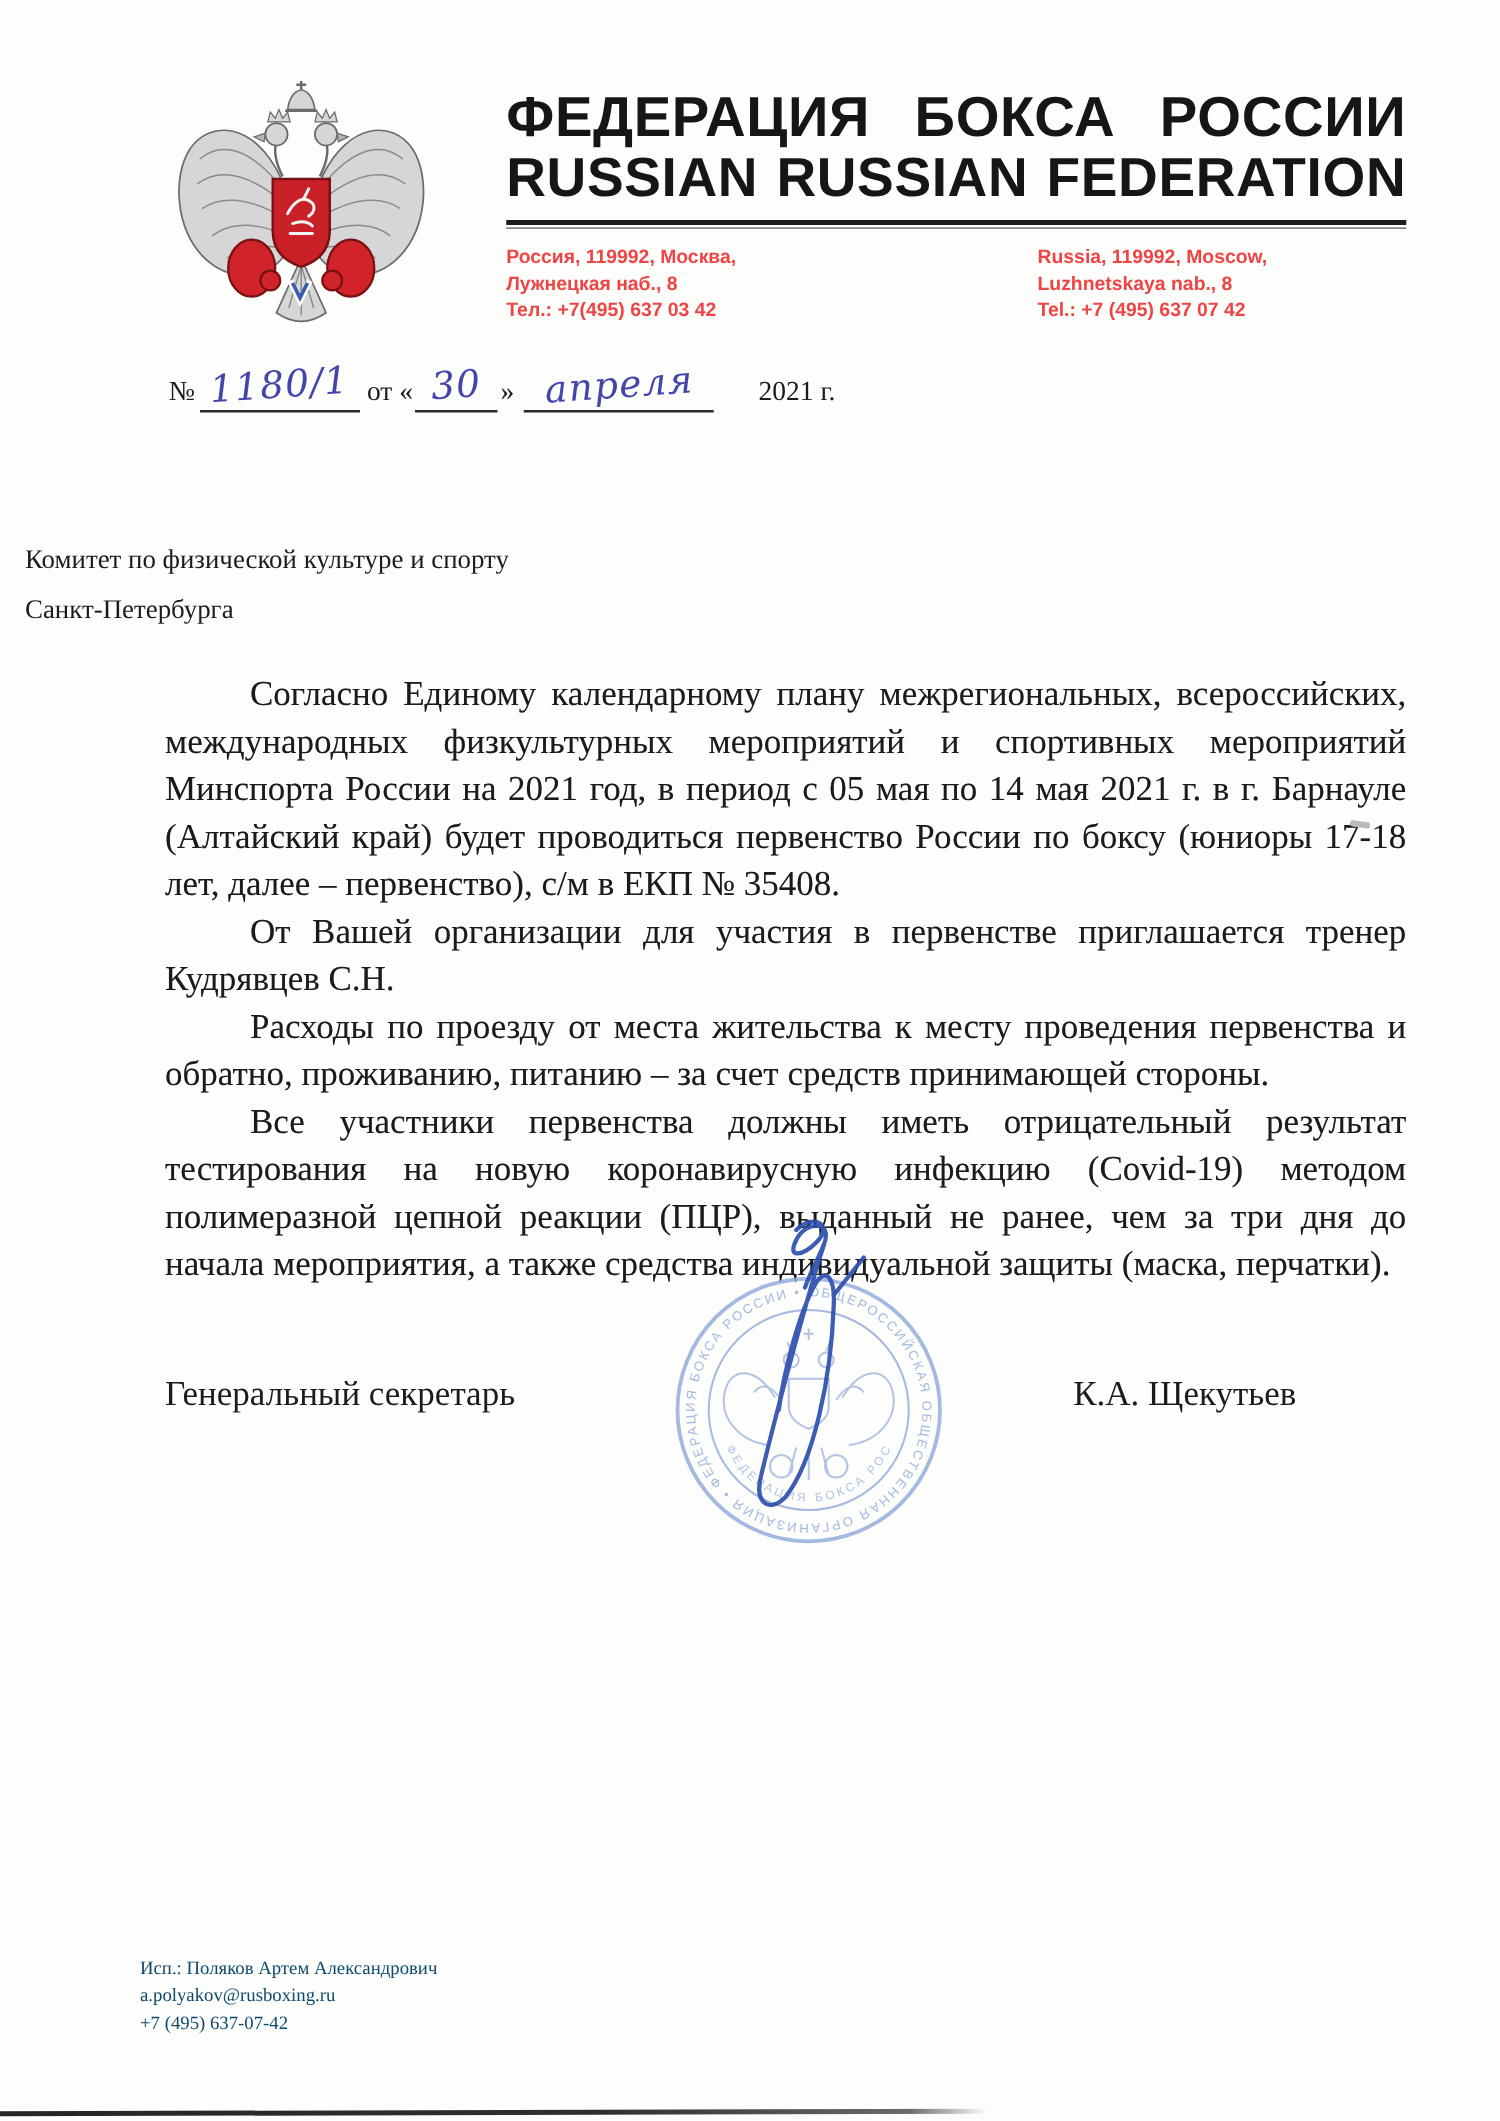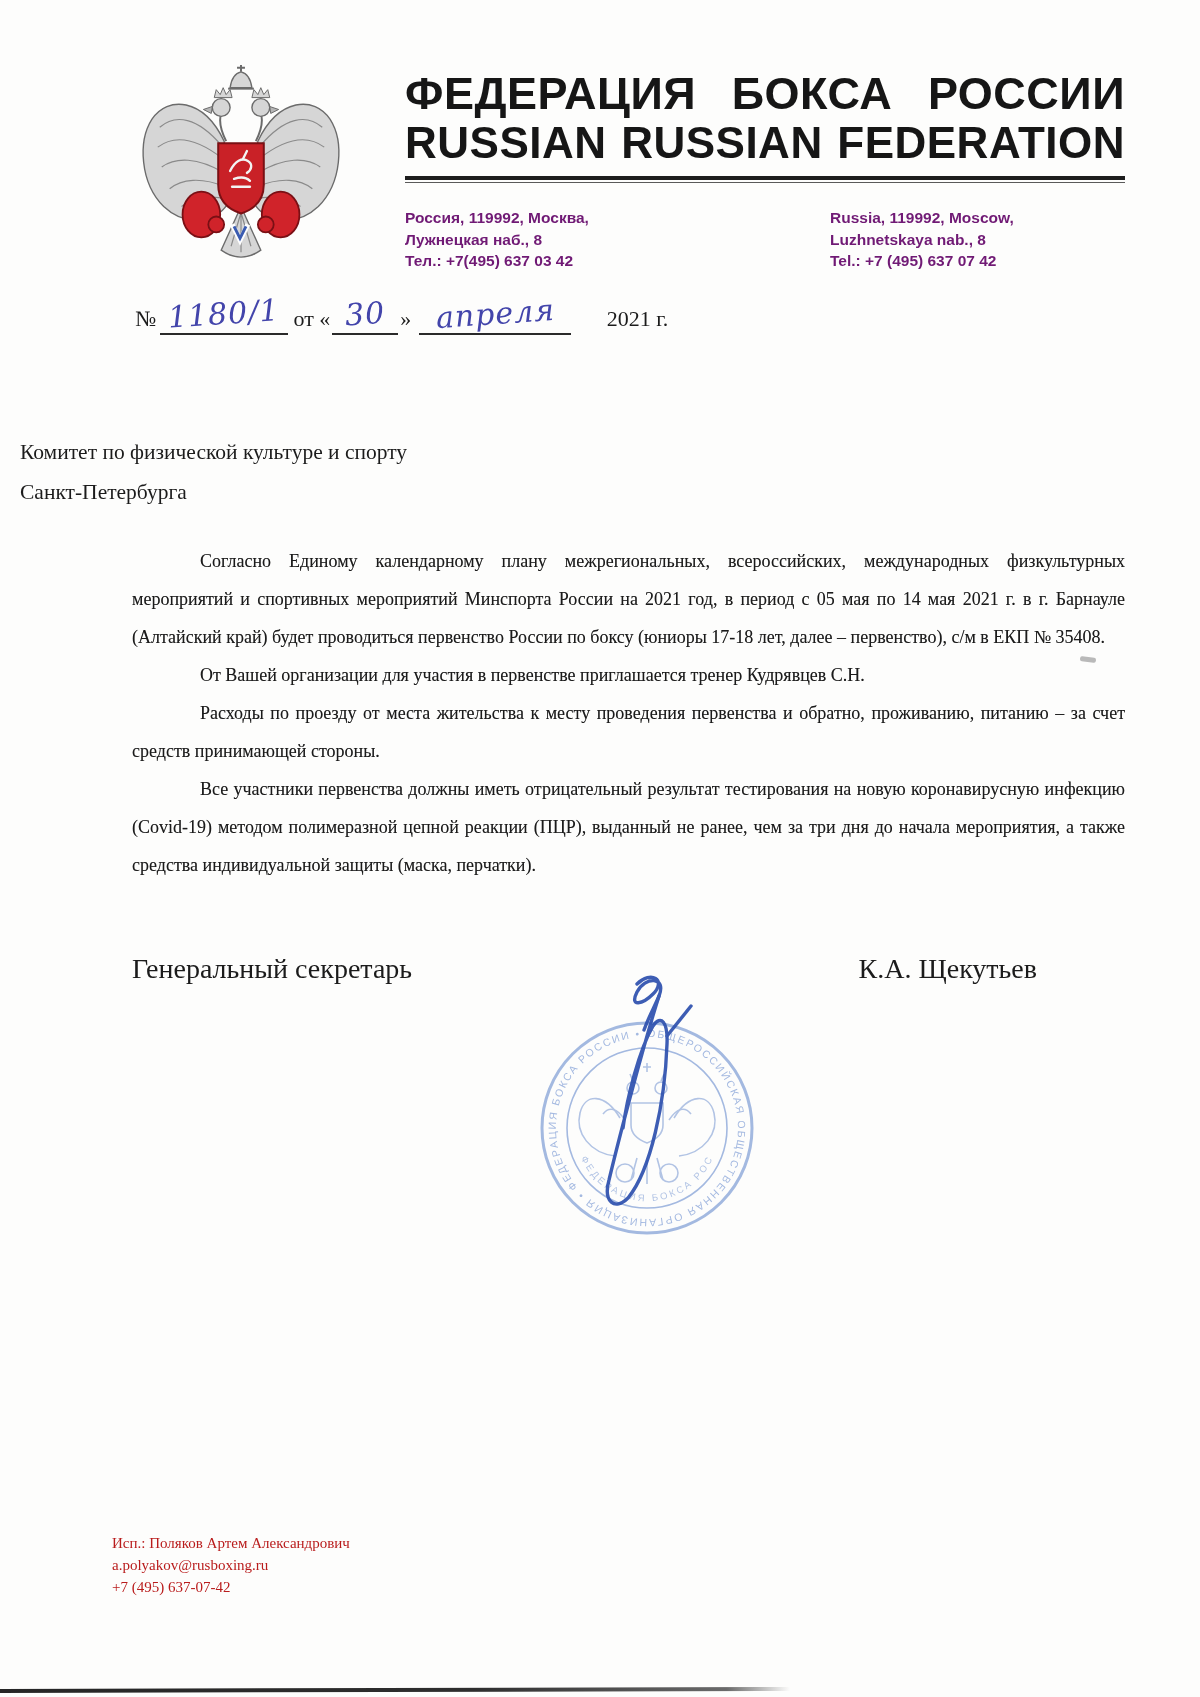--- a/index.html
+++ b/index.html
@@ -37,26 +37,26 @@
   .title-ru{font-size:45px;line-height:50px;margin-top:14px;}
   .title-en{font-size:44px;line-height:48px;}
   .head-rule{
     margin-top:9px;
     border-top:4px solid #1d1d1d;
     border-bottom:1px solid #5a5a5a;
     height:2px;
   }
   .addresses{
     display:flex;
-    margin-top:24px;
+    margin-top:12px;
     font-family:"Liberation Sans", sans-serif;
     font-weight:bold;
     font-size:15.5px;
     line-height:21.5px;
-    color:#701a75;
+    color:#ef4444;
   }
   .addr-en{margin-left:auto;width:295px;}
   
   .ref-line{
     margin:26px 0 0 115px;
     font-size:22px;
     height:48px;
     white-space:nowrap;
     position:relative;
   }
@@ -85,21 +85,21 @@
   .recipient{
     margin:86px 95px 0 0;
     text-align:left;
     font-size:21.5px;
     line-height:40px;
   }
   .recipient .line2{padding-right:72px;}
   
   .body-text{
     margin:30px 95px 11px 112px;
-    font-size:18px;
+    font-size:28px;
     line-height:38px;
     text-align:justify;
     text-shadow:0 0 .4px rgba(0,0,0,.35);
   }
   .body-text p{margin:0;text-indent:68px;}
   
   .sig-row{
     margin:70px 95px 0 112px;
     display:flex;
     justify-content:space-between;
@@ -110,24 +110,24 @@
   
   .stamp-wrap{
     position:absolute;
     left:525px;top:968px;
     width:240px;height:285px;
     pointer-events:none;
   }
   
   .exec-footer{
     position:absolute;
-    left:112px;top:1532px;
+    left:112px;top:1564px;
     font-size:15px;
     line-height:22px;
-    color:#b91c1c;
+    color:#0c4a6e;
   }
   
   .scan-bottom-line{
     position:absolute;
     left:0;top:1688px;
     width:790px;height:4px;
     background:linear-gradient(to right,#262626 0%,#2e2e2e 60%,#6a6a6a 92%,transparent 100%);
     transform:rotate(-0.15deg);
   }
   .scan-tick{

